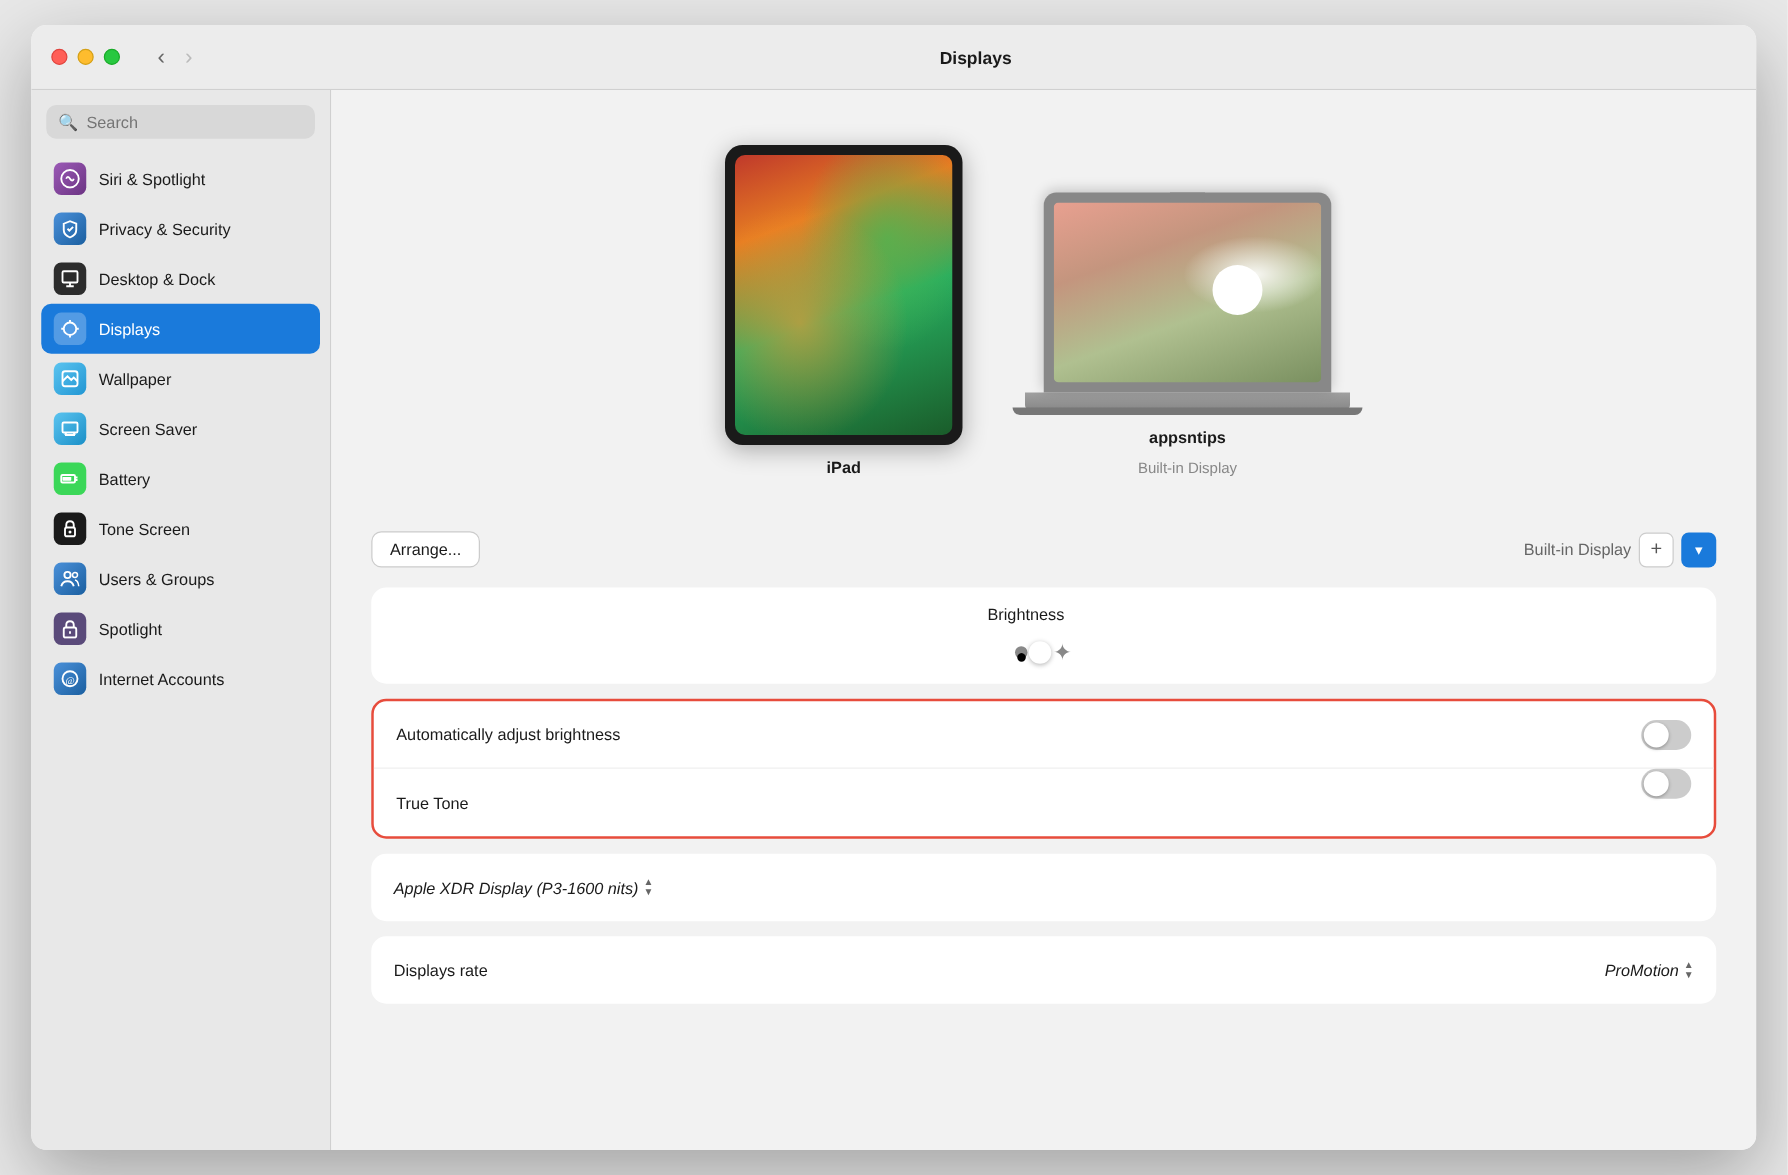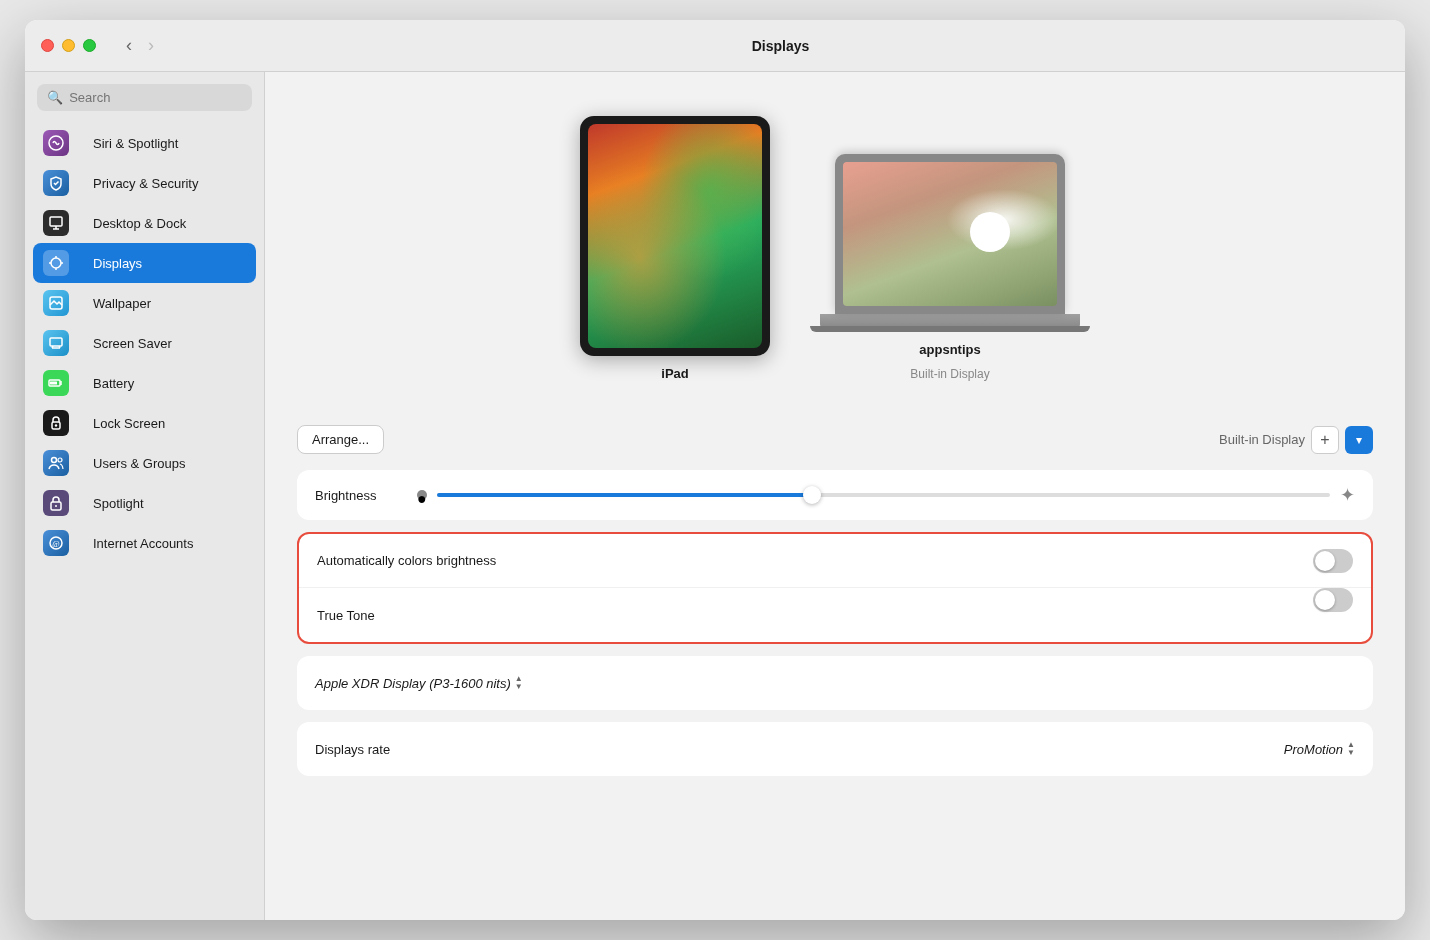--- a/index.html
+++ b/index.html
@@ -114,21 +114,21 @@
     .sidebar-list::-webkit-scrollbar {
       width: 6px;
     }
     .sidebar-list::-webkit-scrollbar-thumb {
       background: #bbb;
       border-radius: 3px;
     }
     .sidebar-item {
       display: flex;
       align-items: center;
-      gap: 24px;
+      gap: 10px;
       padding: 7px 10px;
       border-radius: 8px;
       cursor: pointer;
       font-size: 13px;
       color: #1a1a1a;
     }
     .sidebar-item.active {
       background: #1a7adb;
       color: white;
     }
@@ -325,20 +325,21 @@
       cursor: pointer;
       color: white;
       font-size: 12px;
     }
     
     .settings-section {
       background: white;
       border-radius: 12px;
       margin-bottom: 12px;
       overflow: hidden;
+      flex-direction: column;
     }
     .settings-row {
       display: flex;
       align-items: center;
       padding: 14px 18px;
       border-bottom: 1px solid #f0f0f0;
       min-height: 54px;
     }
     .settings-row:last-child { border-bottom: none; }
     .settings-row-label {
@@ -562,21 +563,21 @@
         </div>
 
         <div class="sidebar-item">
           <div class="item-icon icon-lockscreen">
             <svg width="16" height="16" viewBox="0 0 16 16">
                 <rect x="4" y="7" width="8" height="7" rx="1.5" fill="none" stroke="white" stroke-width="1.5"></rect>
                 <path d="M5 7 L5 5 Q5 2 8 2 Q11 2 11 5 L11 7" fill="none" stroke="white" stroke-width="1.5"></path>
                 <circle cx="8" cy="10.5" r="1.2" fill="white"></circle>
               </svg>
           </div>
-          <span>Lock Screen</span>
+          <span>Tone Screen</span>
         </div>
 
 
         <div class="sidebar-item">
           <div class="item-icon icon-users">
             <svg width="16" height="16" viewBox="0 0 16 16">
                 <circle cx="6" cy="5" r="2.5" fill="none" stroke="white" stroke-width="1.5"></circle>
                 <path d="M1 14 Q2 10 6 10 Q10 10 11 14" fill="none" stroke="white" stroke-width="1.5"></path>
                 <circle cx="12" cy="5" r="2" fill="none" stroke="white" stroke-width="1.2"></circle>
                 <path d="M12 9 Q14.5 9.5 15 14" fill="none" stroke="white" stroke-width="1.2"></path>
@@ -657,21 +658,21 @@
           <div class="slider-track">
             <div class="slider-fill"></div>
             <div class="slider-thumb"></div>
           </div>
           <span class="slider-sun-right">✦</span>
         </div>
       </div>
 
       <div class="settings-section red-border-section">
         <div class="settings-row">
-          <div class="settings-row-label">Automatically colors brightness</div>
+          <div class="settings-row-label">Automatically adjust brightness</div>
           <div class="toggle">
             <div class="toggle-thumb"></div>
           </div>
         </div>
         <div class="settings-row">
           <div>
             <div class="settings-row-label">True Tone</div>
           </div>
           <div class="toggle" style="margin-left: auto; margin-top: -30px;">
             <div class="toggle-thumb"></div>

